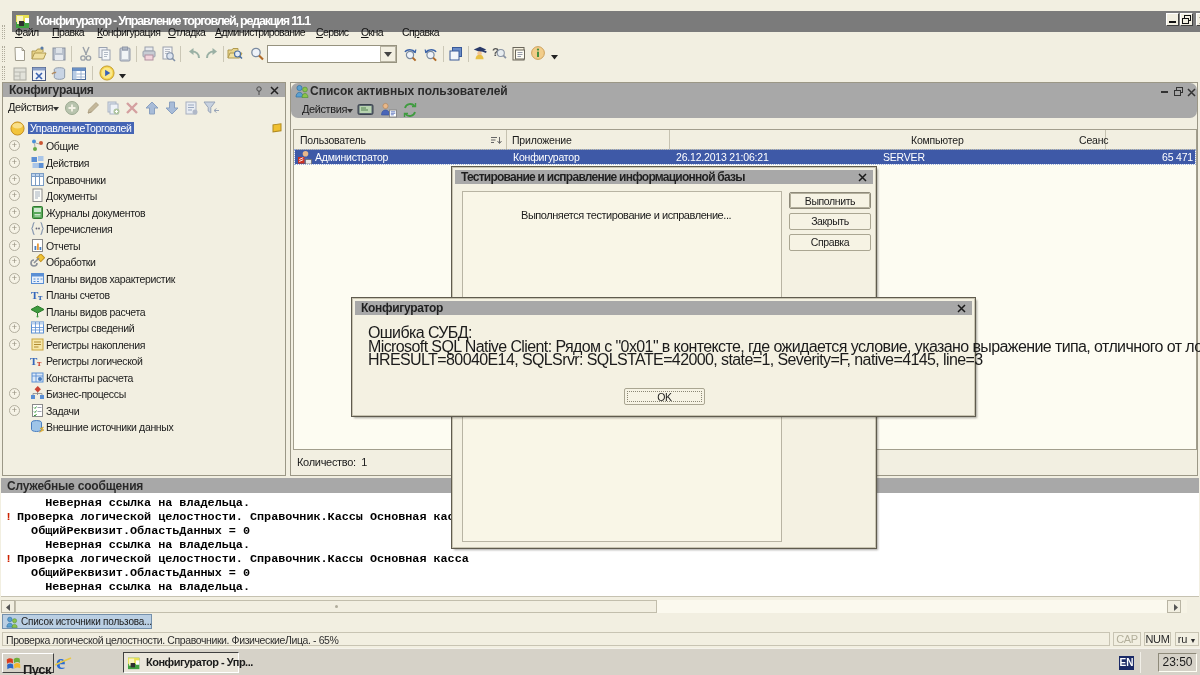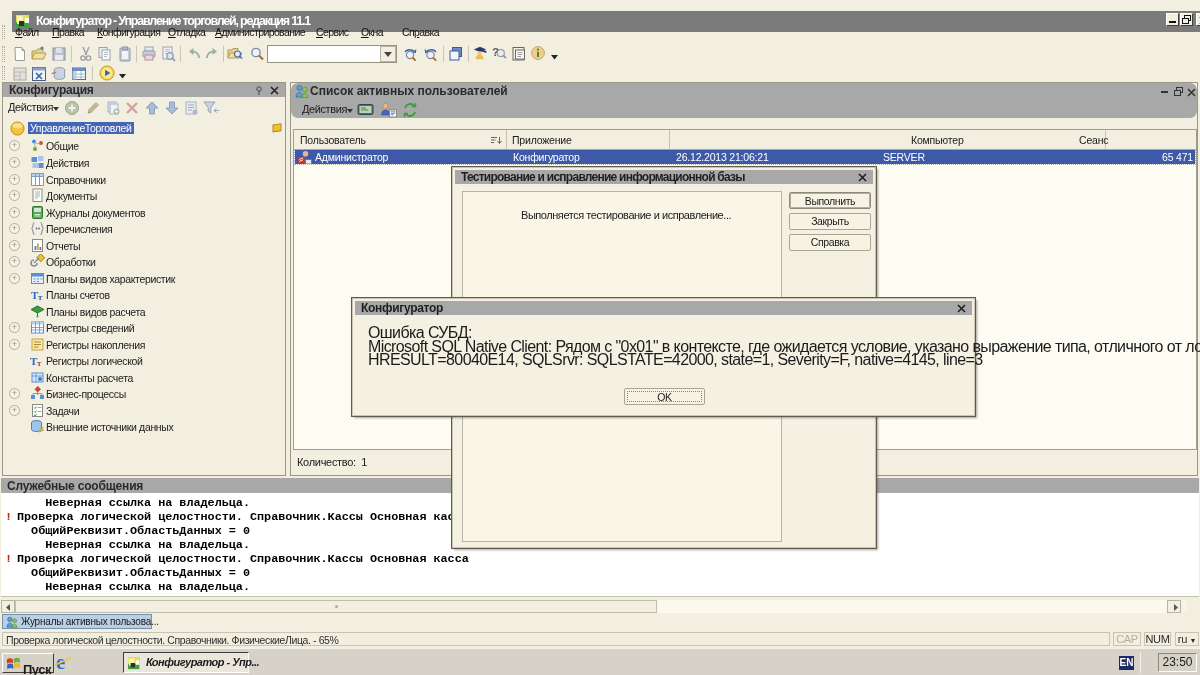--- a/index.html
+++ b/index.html
@@ -41,21 +41,21 @@
 .logline { position:absolute; left:16px; font-family:"Liberation Mono", monospace; font-size:11.8px; line-height:14px; color:#000; white-space:pre; font-weight:bold; letter-spacing:-0.02px; }
 .bang { position:absolute; left:4px; color:#cc2200; font-family:"Liberation Mono", monospace; font-weight:bold; font-size:11.8px; line-height:14px; }
 #hscroll { position:absolute; left:1px; top:122px; width:1186px; height:13px; background:#f6f3e5; }
 .sbtn { position:absolute; top:0; width:14px; height:13px; background:#f2efe1; border:1px solid #b8b4a3; }
 #tabrow { position:absolute; left:0; top:613px; width:1200px; height:17px; }
 #tab1 { position:absolute; left:2px; top:1px; width:150px; height:15px; background:#bacfe3; border:1px solid #7490ac; font-size:10px; letter-spacing:-0.2px; }
 #statusbar { position:absolute; left:0; top:630px; width:1200px; height:18px; background:#f2efe1; }
 .stbox { position:absolute; top:2px; height:14px; border:1px solid #c8c4b3; font-size:11px; text-align:center; }
 #taskbar { position:absolute; left:0; top:648px; width:1200px; height:27px; background:#d6d2c8; border-top:1px solid #f4f2eb; }
 #startbtn { position:absolute; left:2px; top:4px; width:52px; height:20px; background:#d6d2c8; border:1px solid #404040; border-top-color:#fff; border-left-color:#fff; font-weight:bold; font-size:13px; }
-#taskbtn { position:absolute; left:123px; top:3px; width:126px; height:21px; background:#eae6db; border:1px solid #fff; border-top-color:#404040; border-left-color:#404040; font-weight:bold; font-size:11px;font-style:italic; }
+#taskbtn { position:absolute; left:123px; top:3px; width:116px; height:21px; background:#eae6db; border:1px solid #fff; border-top-color:#404040; border-left-color:#404040; font-weight:bold; font-size:11px; }
 .dlg { position:absolute; background:#f4f1e2; border:1px solid #c9c5b2; outline:1px solid #5f5b4e; box-shadow:2px 2px 2px rgba(60,58,48,0.45); }
 .dlg-title { position:absolute; left:2px; top:2px; right:2px; height:14px; background:#a8a8a8; }
 .dlg-title .t { position:absolute; left:6px; top:0px; font-weight:bold; font-size:12px; letter-spacing:-0.3px; color:#1f1f1f; }
 .btn { position:absolute; background:#f6f3e4; border:1px solid #aaa692; border-radius:2px; font-size:10.5px; letter-spacing:-0.4px; text-align:center; color:#1b1b1b; }
 .xglyph { position:absolute; width:9px; height:9px; }
 </style>
 </head>
 <body>
 
 <div id="titlebar">
@@ -587,21 +587,21 @@
 </div>
 
 <div id="tabrow">
   <div id="tab1">
     <svg class="abs" style="left:3px;top:1px" width="12" height="12" viewBox="0 0 14 14">
         <circle cx="4.5" cy="4" r="2.6" fill="#5ba0d0" stroke="#2d6da0" stroke-width="0.7"></circle>
         <path d="M1 13c0-3 1.5-4.6 3.5-4.6S8 10 8 13z" fill="#5ba0d0" stroke="#2d6da0" stroke-width="0.7"></path>
         <circle cx="10" cy="5.5" r="2.4" fill="#8bc34a" stroke="#55903a" stroke-width="0.7"></circle>
         <path d="M7 13.5c0-2.6 1.3-4 3-4s3 1.4 3 4z" fill="#8bc34a" stroke="#55903a" stroke-width="0.7"></path>
       </svg>
-    <div class="abs" style="left:18px;top:1px;white-space:nowrap">Журналы активных пользова...</div>
+    <div class="abs" style="left:18px;top:1px;white-space:nowrap">Список источники пользова...</div>
   </div>
 </div>
 
 <div id="statusbar">
   <div class="abs" style="left:2px;top:2px;width:1108px;height:14px;border:1px solid #c8c4b3"></div>
     <div class="abs" style="left:6px;top:4px;font-size:10.5px;letter-spacing:-0.4px;color:#2e2e2e;white-space:nowrap">Проверка логической целостности. Справочники. ФизическиеЛица. - 65%</div>
   <div class="stbox" style="left:1113px;width:28px;color:#b3af9b;letter-spacing:-0.3px;line-height:12px">CAP</div>
   <div class="stbox" style="left:1144px;width:27px;color:#2a2a2a;letter-spacing:-0.3px;line-height:12px">NUM</div>
   <div class="stbox" style="left:1175px;width:24px;color:#2a2a2a;line-height:12px">ru<span style="font-size:7px"> ▼</span></div>
 </div>

